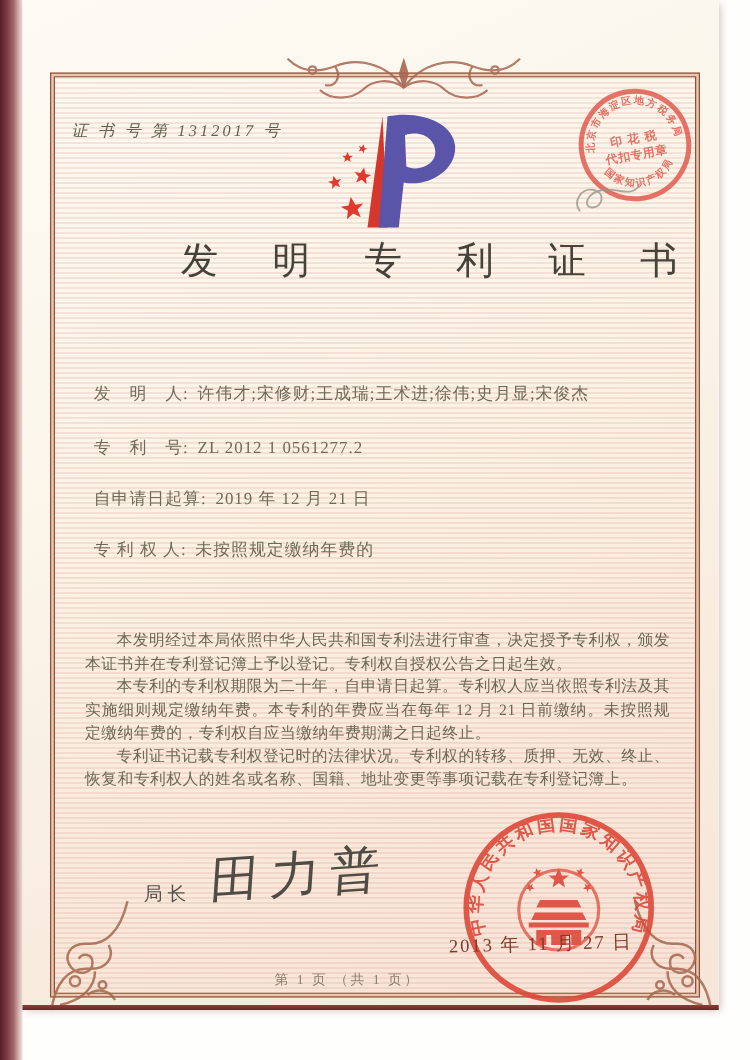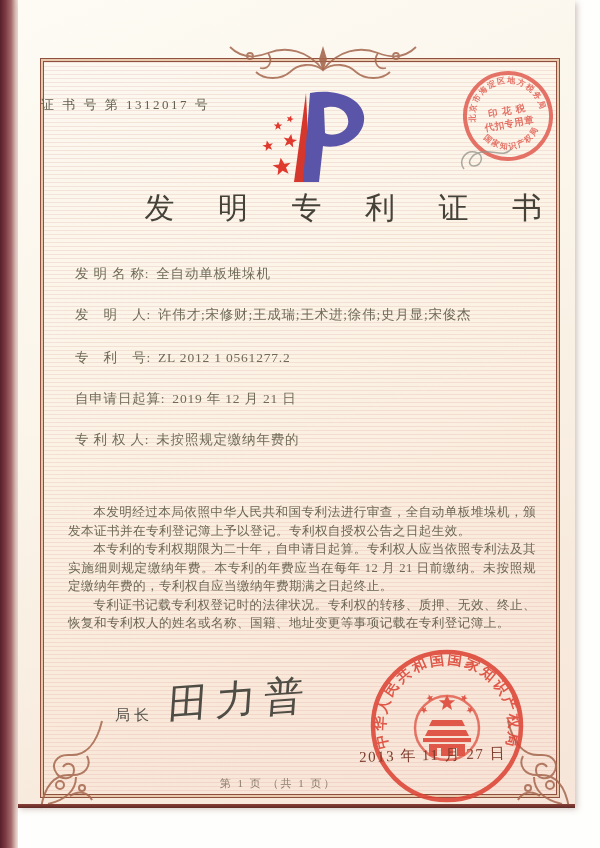--- a/index.html
+++ b/index.html
@@ -23,22 +23,22 @@
     border:1px solid #8f5040; background:#e9c9ab; }
   .frame-inner { position:absolute; left:2px; top:2px; right:2px; bottom:2px;
     border:1px solid #8f5040; }
   .frame-fill { position:absolute; inset:0;
     background:
       repeating-linear-gradient(180deg, rgba(219,152,143,.22) 0px, rgba(219,152,143,.22) 1px, rgba(255,255,255,0) 1px, rgba(255,255,255,0) 4px),
       linear-gradient(160deg,#fcf9f1 0%,#fbf2e4 45%,#f9e9da 75%,#f7e3d6 100%); }
 
   .ornament { position:absolute; pointer-events:none; }
 
-  .cert-no { position:absolute; left:23px; top:96px; font-size:13px; letter-spacing:2.5px;
-    color:#62604e; }
+  .cert-no { position:absolute; left:39px; top:96px; font-size:13px; letter-spacing:2.5px;
+    color:#62604e;font-style:italic; }
 
   .logo { position:absolute; left:226px; top:90px; }
 
   .title { position:absolute; left:22px; top:188px; width:520px; text-align:right;
     font-size:30px; letter-spacing:18px; text-indent:18px; color:#45423a; font-weight:500; }
 
   .field-row { position:absolute; left:57px; font-size:13.5px; color:#6f6a57;
     letter-spacing:.8px; white-space:nowrap; }
   .f-label { letter-spacing:.8px; }
   .f-value { margin-left:7px; }
@@ -124,38 +124,35 @@
         <use href="#star" transform="translate(46,51) scale(0.8) rotate(10)"></use>
         <use href="#star" transform="translate(38,77) scale(1.05) rotate(-8)"></use>
       </g>
       <path d="M62,3 L50,92 L66,92 Z" fill="#d6372c"></path>
       <path fill-rule="evenodd" fill="#5a55a8" d="M66,3 C92,-2 118,8 120,26 C122,46 99,60 79,56 L75,92 L59,92 L66,3 Z
            M80,18 C96,13 106,24 104,34 C102,44 87,47 81,43 Z"></path>
     </svg>
 
     <div class="title">发 明 专 利 证 书</div>
 
-    <div class="field-row" style="top:265px;">
-      <span class="f-label">发 明 名 称:</span><span class="f-value">全自动单板堆垛机</span>
-    </div>
     <div class="field-row" style="top:306px;">
       <span class="f-label">发　明　人:</span><span class="f-value">许伟才;宋修财;王成瑞;王术进;徐伟;史月显;宋俊杰</span>
     </div>
     <div class="field-row" style="top:349px;">
       <span class="f-label">专　利　号:</span><span class="f-value">ZL 2012 1 0561277.2</span>
     </div>
     <div class="field-row" style="top:390px;">
       <span class="f-label">自申请日起算:</span><span class="f-value">2019 年 12 月 21 日</span>
     </div>
     <div class="field-row" style="top:431px;">
       <span class="f-label">专 利 权 人:</span><span class="f-value">未按照规定缴纳年费的</span>
     </div>
 
     <div class="body-text">
-      <p>本发明经过本局依照中华人民共和国专利法进行审查，全自动单板堆垛机，颁发本证书并在专利登记簿上予以登记。专利权自授权公告之日起生效。</p>
+      <p>本发明经过本局依照中华人民共和国专利法进行审查，决定授予专利权，颁发本证书并在专利登记簿上予以登记。专利权自授权公告之日起生效。</p>
       <p>本专利的专利权期限为二十年，自申请日起算。专利权人应当依照专利法及其实施细则规定缴纳年费。本专利的年费应当在每年 12 月 21 日前缴纳。未按照规定缴纳年费的，专利权自应当缴纳年费期满之日起终止。</p>
       <p>专利证书记载专利权登记时的法律状况。专利权的转移、质押、无效、终止、恢复和专利权人的姓名或名称、国籍、地址变更等事项记载在专利登记簿上。</p>
     </div>
 
     <div class="sig-label">局长</div>
     <div class="sig-name">田力普</div>
 
     <svg class="main-seal" width="160" height="160" viewBox="0 0 160 160">
       <g opacity="0.88">
         <circle cx="80" cy="80" r="74" fill="none" stroke="#dd4536" stroke-width="4.5"></circle>

